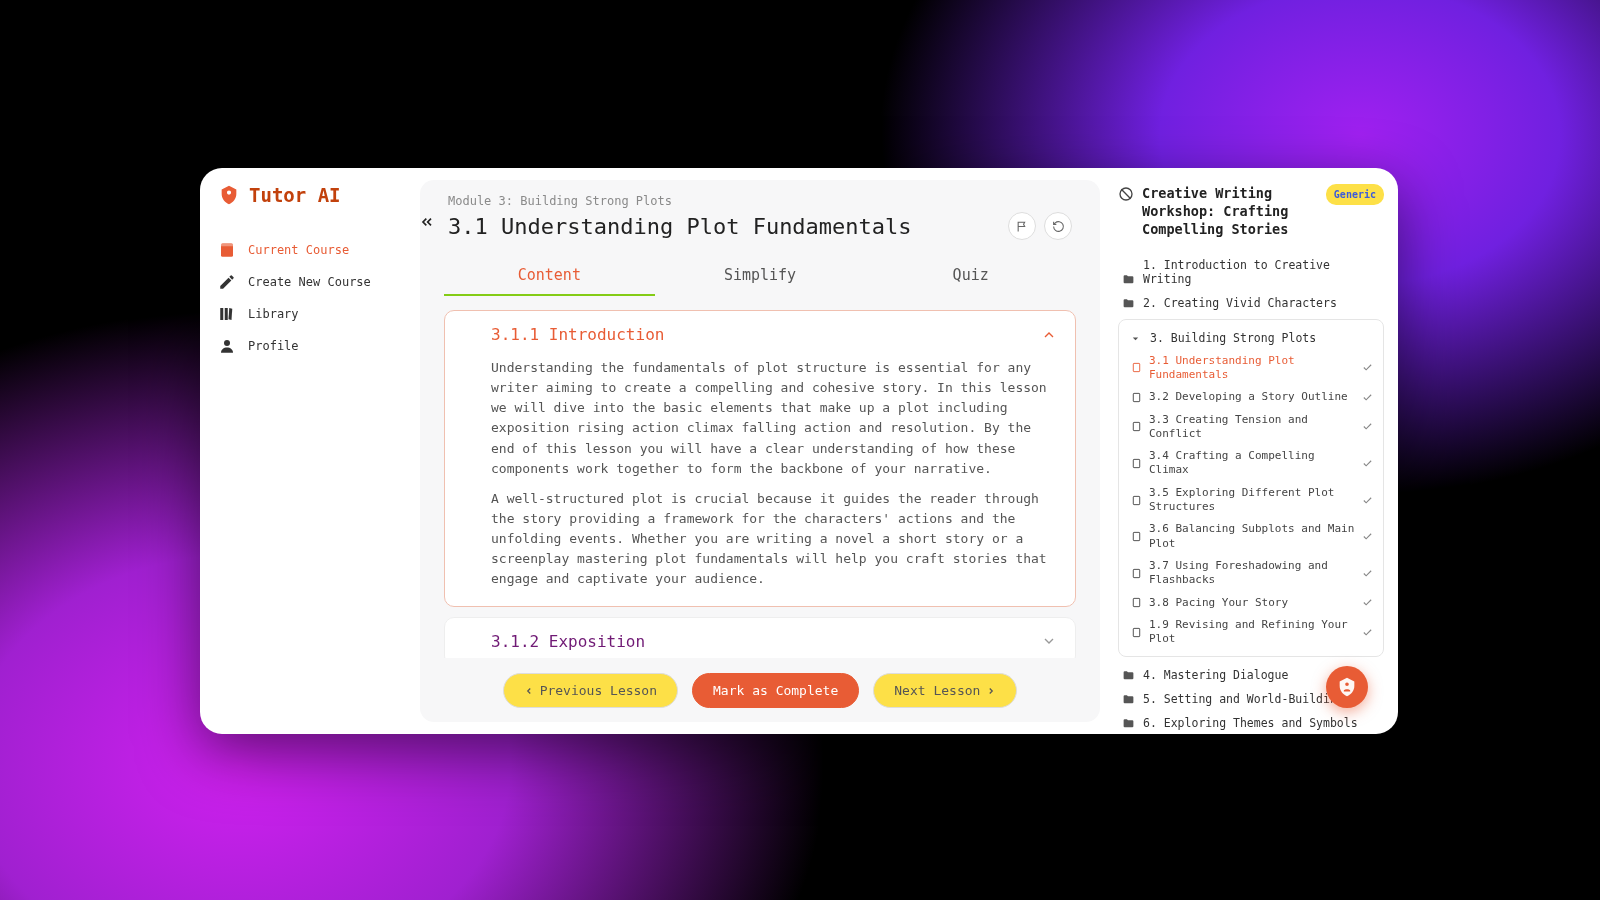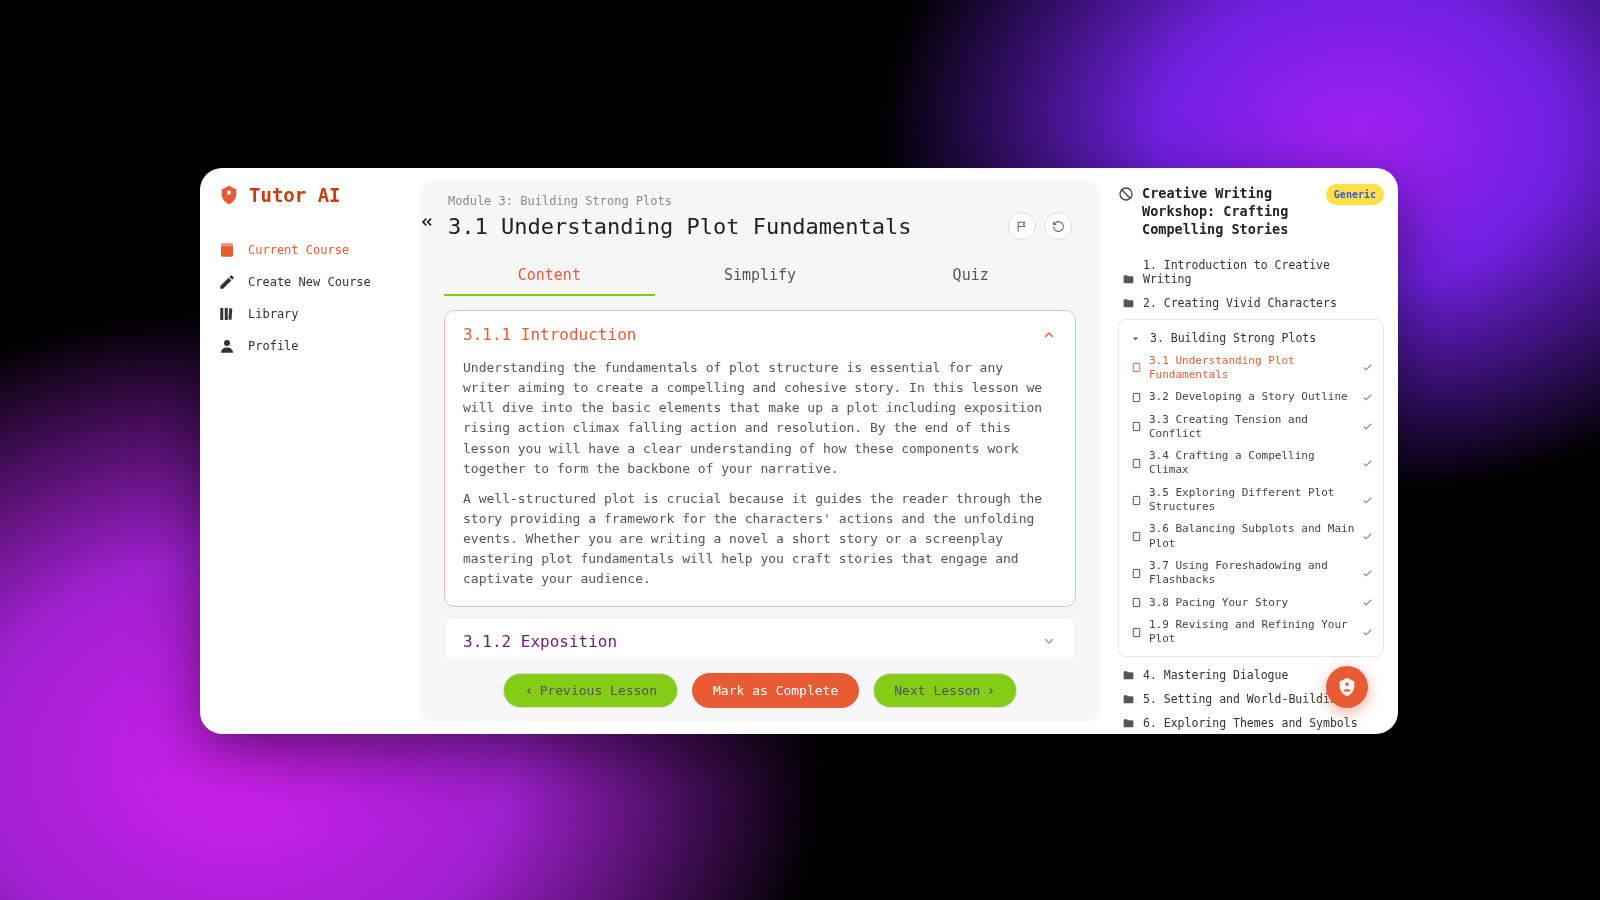--- a/index.html
+++ b/index.html
@@ -124,20 +124,21 @@
   padding: 14px 24px 0 24px;
   position: relative;
 }
 .content-scroll::-webkit-scrollbar { width: 6px; }
 .content-scroll::-webkit-scrollbar-thumb { background: #ccc; border-radius: 3px; }
 .accordion {
   background: #fff;
   border: 1px solid #eee;
   border-radius: 10px;
   margin-bottom: 10px;
+  padding-left: 28px;
 }
 .accordion.open {
   border-color: #f0c0b0;
 }
 .acc-header {
   display: flex;
   justify-content: space-between;
   align-items: center;
   padding: 14px 18px;
   cursor: pointer;
@@ -165,21 +166,21 @@
 }
 .btn {
   padding: 9px 20px;
   border-radius: 22px;
   font-size: 13px;
   cursor: pointer;
   display: flex; align-items: center; gap: 6px;
   font-family: inherit;
 }
 .btn-outline {
-  background: #84cc16;
+  background: #fde047;
   border: 1px solid #ddd;
   color: #555;
 }
 .btn-primary {
   background: #e85c35;
   border: 1px solid #e85c35;
   color: #fff;
 }
 .sidebar-right {
   width: 290px;

